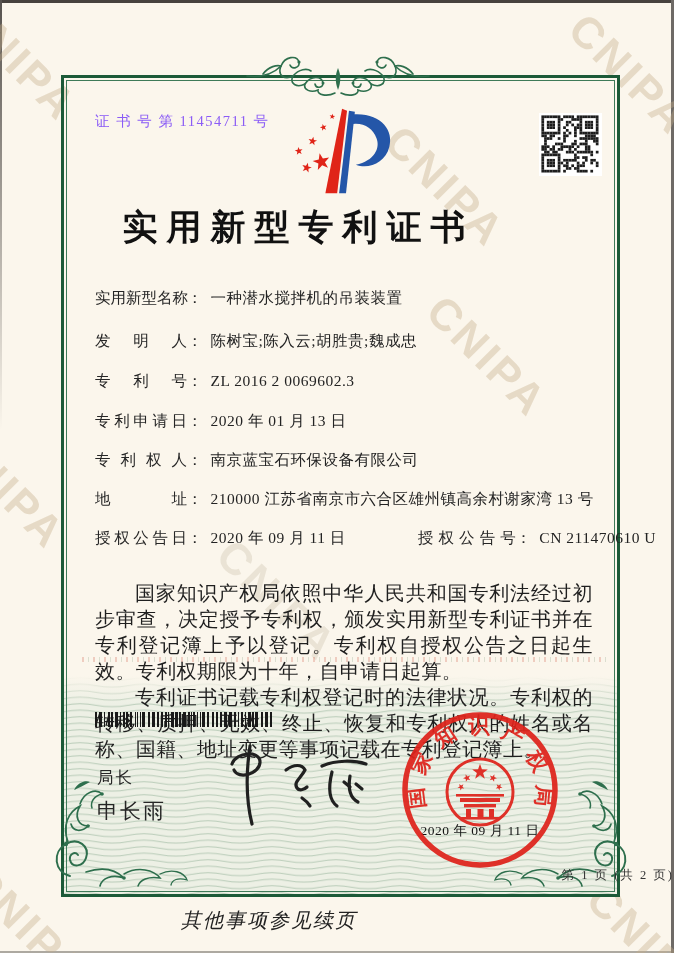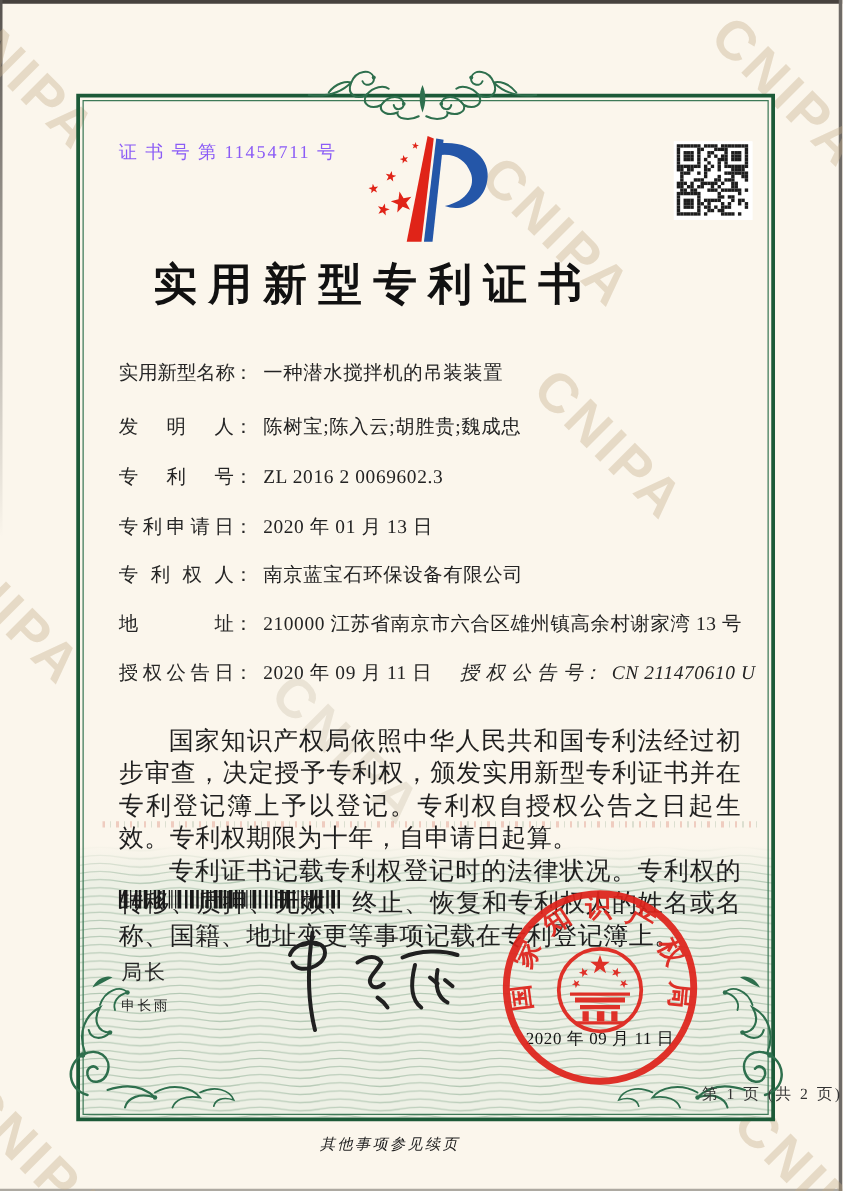--- a/index.html
+++ b/index.html
@@ -30,37 +30,37 @@
   .logo{left:288px;top:104px;z-index:3;}
   .qr{left:539px;top:113px;width:63px;height:63px;z-index:3;background:#fff;}
   .title{left:0;top:204px;width:588px;text-align:center;font-size:35px;font-weight:bold;
          letter-spacing:9px;text-indent:9px;color:#111;z-index:3;}
   
   .frow{position:absolute;left:95px;width:505px;font-size:15.5px;z-index:3;white-space:nowrap;}
   .flabel{display:inline-block;width:92px;text-align:justify;text-align-last:justify;color:#262626;}
   .flabel2{display:inline-block;width:98px;text-align:justify;text-align-last:justify;color:#262626;}
   .fcolon{margin-right:8px;}
   .fvalue{letter-spacing:.5px;color:#232323;text-align:center;}
-  .grant2{margin-left:22px;font-style:italic;}
+  .grant2{margin-left:72px;}
   
   .paras{left:95px;top:556px;width:498px;font-size:20px;line-height:26px;
          text-align:justify;color:#1f1f1f;z-index:3;margin-top:24px;}
   .paras p{margin:0;text-indent:2em;letter-spacing:.4px;}
   
   .barcode{left:95px;top:712px;z-index:3;}
   .director-title{left:97px;top:767px;font-size:16.5px;letter-spacing:2px;z-index:3;}
-  .director-name{left:97px;top:797px;font-size:11px;letter-spacing:2px;z-index:3;}
+  .director-name{left:97px;top:797px;font-size:21px;letter-spacing:2px;z-index:3;}
   .sig{left:198px;top:740px;z-index:3;}
   .seal{left:398px;top:708px;z-index:4;opacity:.93;}
   .sealdate{left:406px;top:822px;width:148px;text-align:center;font-size:13.5px;
             letter-spacing:.5px;color:#141414;z-index:3;}
   .pageinfo{left:0;top:867px;width:674px;text-align:right;font-size:12.5px;
             letter-spacing:2px;color:#333;z-index:3;}
-  .footnote{left:0;top:907px;width:538px;text-align:center;font-size:12px;
-            font-style:italic;letter-spacing:2px;color:#222;z-index:3;padding-left:43px;}
+  .footnote{left:0;top:907px;width:538px;text-align:center;font-size:20px;
+            font-style:italic;letter-spacing:2px;color:#222;z-index:3;}
   .ornament{z-index:2;}
   .srhide{position:absolute;width:1px;height:1px;overflow:hidden;opacity:0;}
 </style>
 </head>
 <body>
 
 <div class="page">
 
   <div class="abs edge-top"></div>
   <div class="abs edge-right"></div>

